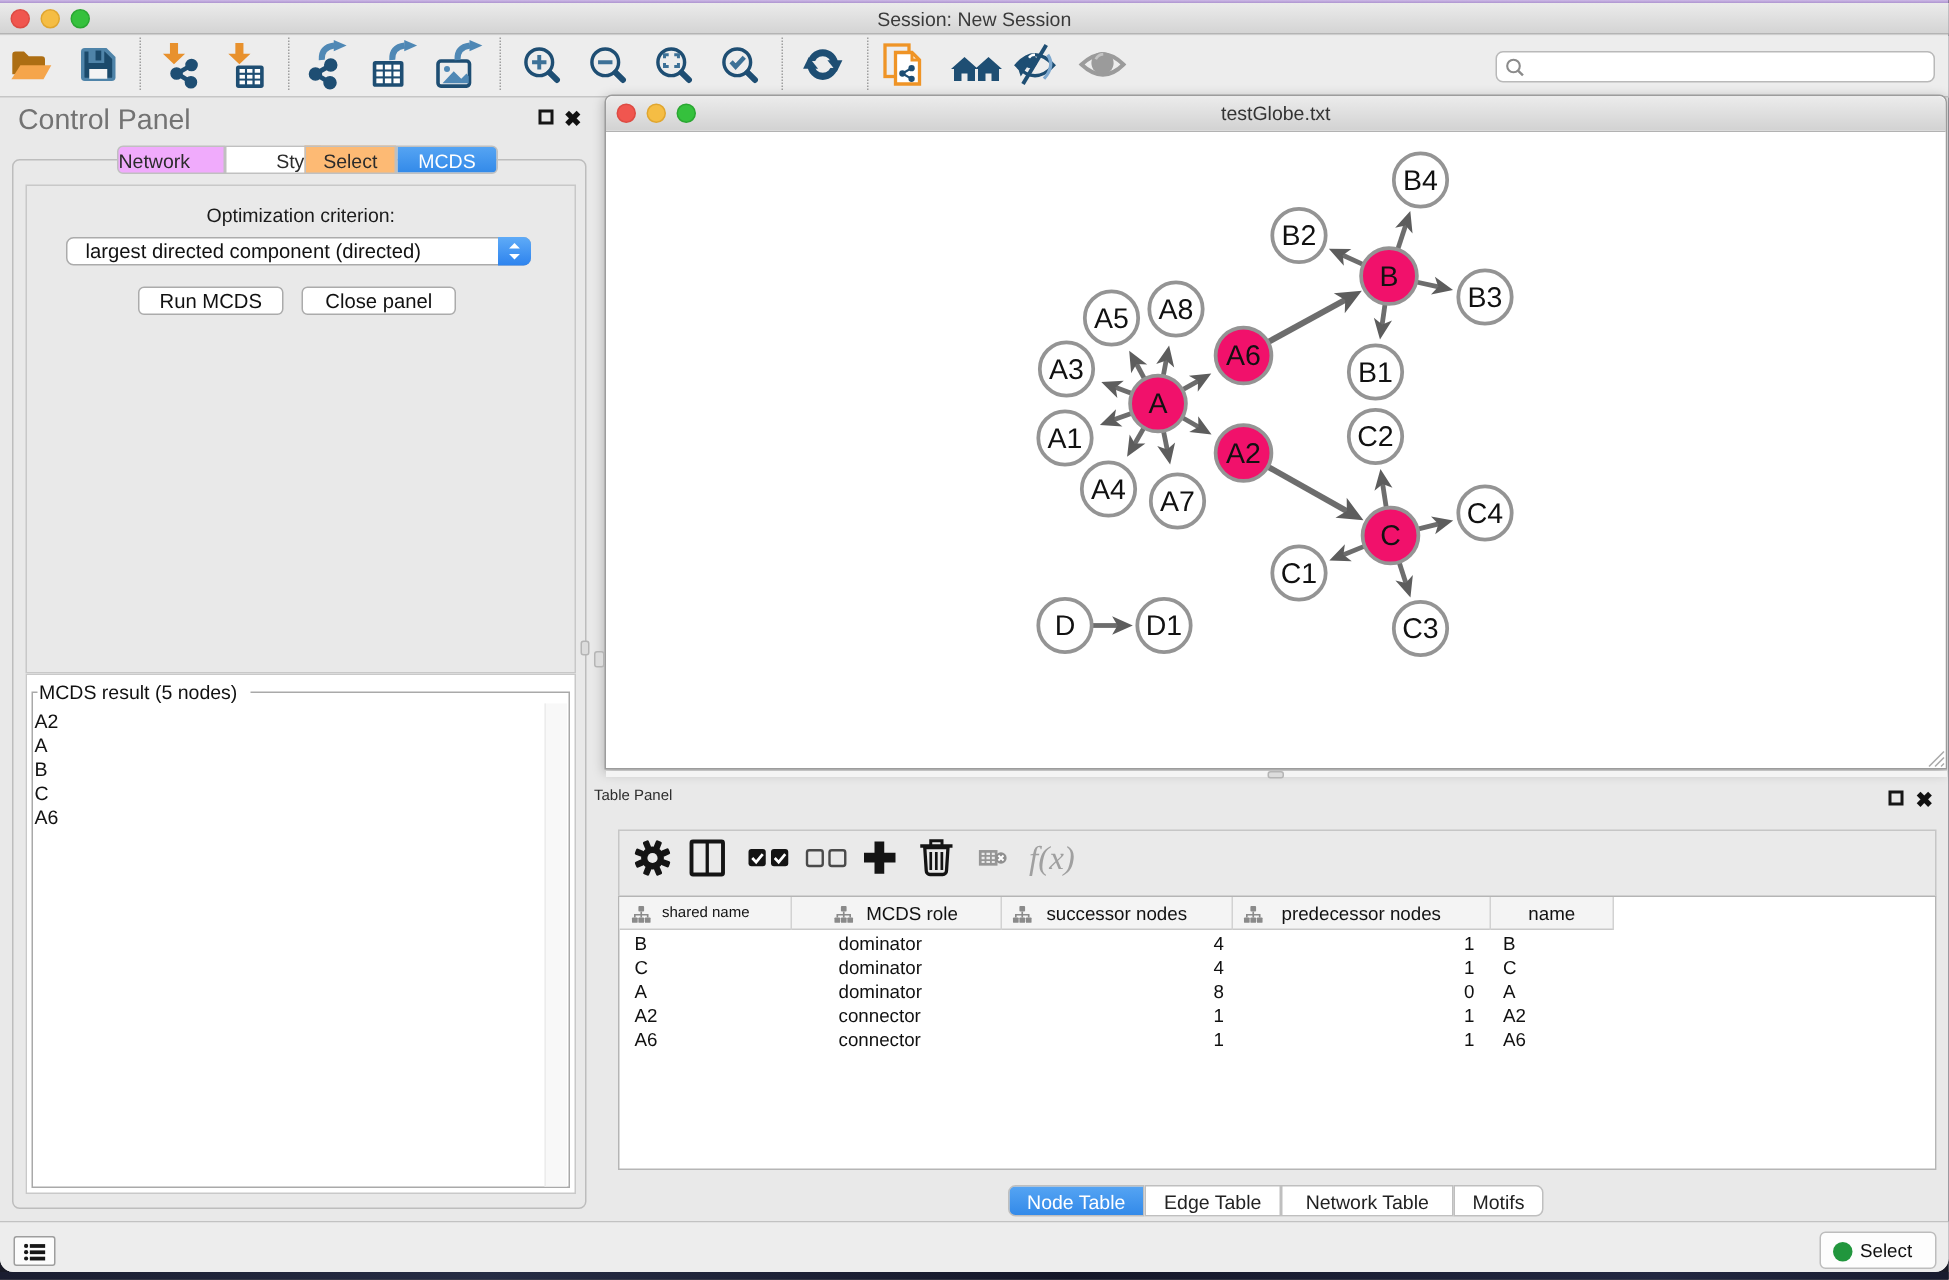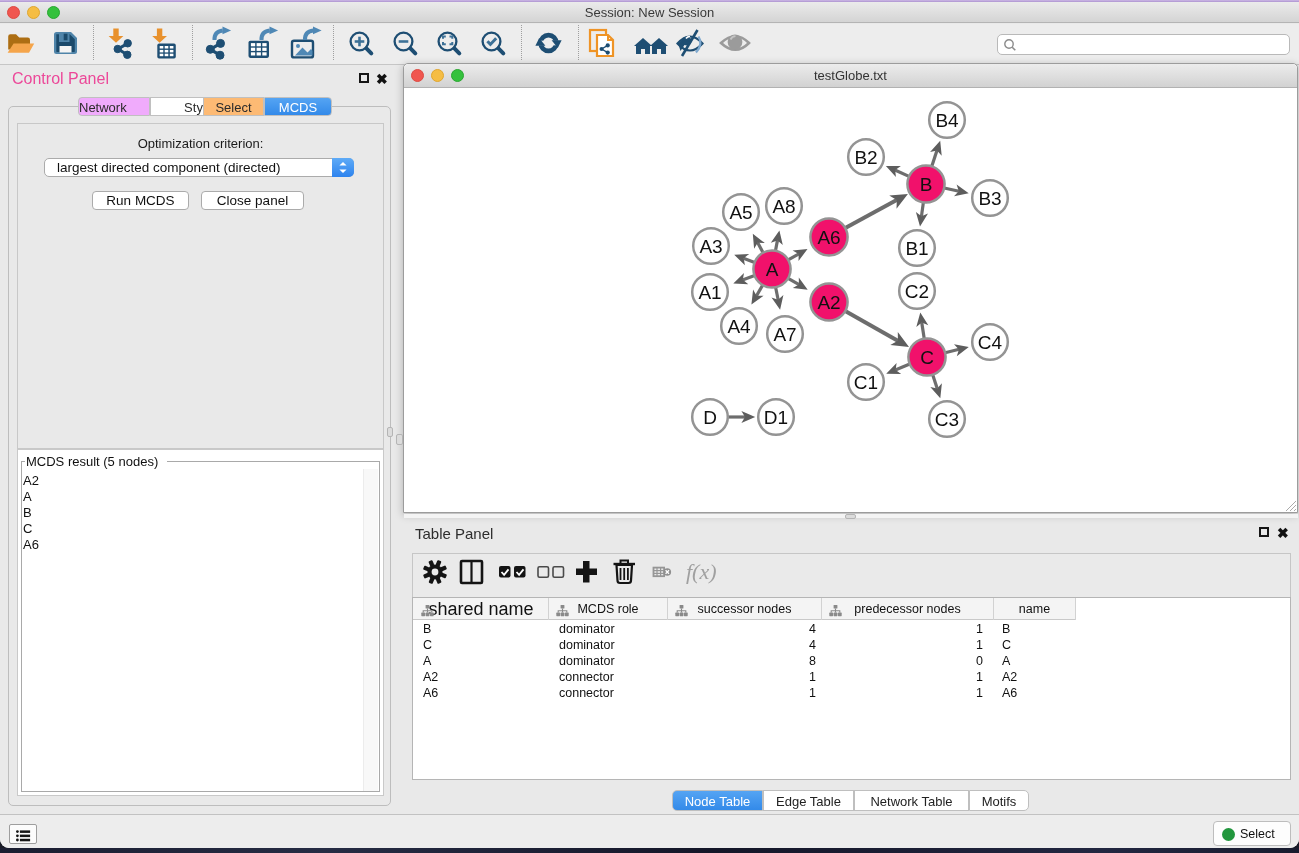--- a/index.html
+++ b/index.html
@@ -101,21 +101,21 @@
     <path d="M698.5 12.5q5 7.5-2.5 16" fill="none" stroke="#7fa9cf" stroke-width="2.2"></path>
     <path d="M721 19q14.5-13.5 28 0q-13.5 13.5-28 0Z" fill="none" stroke="#9b9b9b" stroke-width="2.6"></path>
     <circle cx="735" cy="18" r="7.4" fill="#9b9b9b"></circle>
     <path d="M730.5 15.5a6 6 0 0 1 5 -3.4" fill="none" stroke="#c4c4c4" stroke-width="1.8"></path>
   </svg>
 <div class="abs" style="left:997px;top:34px;width:293px;height:21px;background:#fff;border:1px solid #b9b9b9;border-radius:5px"></div>
 <svg class="abs" style="left:1003px;top:38px" width="14" height="14" viewBox="0 0 14 14">
     <circle cx="6" cy="6" r="4.2" fill="none" stroke="#8b8b8b" stroke-width="1.4"></circle>
     <line x1="9.2" y1="9.2" x2="12.3" y2="12.3" stroke="#8b8b8b" stroke-width="1.6"></line>
   </svg>
-<div class="abs" style="left:12px;top:70px;width:120px;height:17px;font-size:16px;color:#ec4899">Control Panel</div>
+<div class="abs" style="left:12px;top:70px;width:120px;height:17px;font-size:19px;color:#737373">Control Panel</div>
 <div class="abs" style="left:359px;top:73px;width:10px;height:10px;border:2px solid #161616"></div>
 <div class="abs" style="left:376px;top:71px;width:14px;height:17px;font-size:14px;font-weight:bold;color:#111">✖</div>
 <div class="abs" style="left:8px;top:106px;width:383px;height:700px;border:1px solid #bdbdbd;border-radius:5px"></div>
 <div class="abs" style="left:78px;top:97px;width:72px;height:19px;background:#f0abfc;border:1px solid #c0c0c0;border-radius:4px 0 0 4px;line-height:19px;text-align:left;font-size:13px;color:#2b2b2b">Network</div>
 <div class="abs" style="left:150px;top:97px;width:64px;height:19px;background:#fff;border:1px solid #c0c0c0;line-height:19px;text-align:right;font-size:13px;color:#2b2b2b">Style</div>
 <div class="abs" style="left:203px;top:97px;width:61px;height:19px;background:#fdba74;border:1px solid #c0c0c0;line-height:19px;text-align:center;font-size:13px;color:#2b2b2b">Select</div>
 <div class="abs" style="left:264px;top:97px;width:68px;height:19px;background:linear-gradient(#55a4f3,#338ae9);border:1px solid #c0c0c0;border-radius:0 4px 4px 0;line-height:19px;text-align:center;font-size:13px;color:#fff">MCDS</div>
 <div class="abs" style="left:17px;top:123px;width:367px;height:326px;border:1px solid #c8c8c8"></div>
 <div class="abs" style="left:17px;top:136px;width:367px;height:15px;text-align:center;font-size:13px;color:#1b1b1b">Optimization criterion:</div>
 <div class="abs" style="left:44px;top:158px;width:310px;height:19px;background:#fff;border:1px solid #ababab;border-radius:5px;line-height:18px;font-size:13.5px;color:#111;padding-left:12px">largest directed component (directed)</div>
@@ -227,21 +227,21 @@
     </svg>
   </div>
 <div class="abs" style="left:404px;top:514px;width:894px;height:4px;background:#f4f4f4"></div>
 <svg class="abs" style="left:1284px;top:499px" width="13" height="13" viewBox="0 0 13 13">
     <line x1="12" y1="2" x2="2" y2="12" stroke="#aaa" stroke-width="1"></line>
     <line x1="12" y1="6" x2="6" y2="12" stroke="#aaa" stroke-width="1"></line>
     <line x1="12" y1="10" x2="10" y2="12" stroke="#aaa" stroke-width="1"></line>
   </svg>
 <div class="abs" style="left:396px;top:434px;width:7px;height:11px;background:#dcdcdc;border:1px solid #b5b5b5;border-radius:2px"></div>
 <div class="abs" style="left:845px;top:514px;width:11px;height:5px;background:#dcdcdc;border:1px solid #b5b5b5;border-radius:2px"></div>
-<div class="abs" style="left:415px;top:525px;width:120px;height:15px;font-size:15px;color:#2d2d2d">Table Panel</div>
+<div class="abs" style="left:396px;top:525px;width:120px;height:15px;font-size:10px;color:#2d2d2d">Table Panel</div>
 <div class="abs" style="left:1259px;top:527px;width:10px;height:10px;border:2px solid #161616"></div>
 <div class="abs" style="left:1277px;top:525px;width:14px;height:16px;font-size:14px;font-weight:bold;color:#111">✖</div>
 <div class="abs" style="left:412px;top:553px;width:879px;height:45px;border:1px solid #c6c6c6;background:#eaeaea"></div>
 <svg class="abs" style="left:412px;top:553px" width="320" height="45" viewBox="0 0 320 45">
     <g fill="#141414">
       <rect x="20.9" y="6.8" width="4.2" height="5.5" rx="1" transform="rotate(22 23 19)"></rect>
       <rect x="20.9" y="6.8" width="4.2" height="5.5" rx="1" transform="rotate(67 23 19)"></rect>
       <rect x="20.9" y="6.8" width="4.2" height="5.5" rx="1" transform="rotate(112 23 19)"></rect>
       <rect x="20.9" y="6.8" width="4.2" height="5.5" rx="1" transform="rotate(157 23 19)"></rect>
       <rect x="20.9" y="6.8" width="4.2" height="5.5" rx="1" transform="rotate(202 23 19)"></rect>
@@ -270,21 +270,21 @@
     <line x1="241.5" y1="17.6" x2="252.1" y2="17.6" stroke="#969696" stroke-width="1.2"></line>
     <line x1="241.5" y1="20.4" x2="252.1" y2="20.4" stroke="#969696" stroke-width="1.2"></line>
     <line x1="245" y1="14.6" x2="245" y2="23.2" stroke="#969696" stroke-width="1.2"></line>
     <line x1="248.6" y1="14.6" x2="248.6" y2="23.2" stroke="#969696" stroke-width="1.2"></line>
     <circle cx="255.3" cy="19" r="3.8" fill="#8f8f8f"></circle>
     <path d="M253.6 17.3l3.4 3.4M257 17.3l-3.4 3.4" stroke="#fff" stroke-width="1.3"></path>
   </svg>
 <div class="abs" style="left:686px;top:559px;width:46px;height:28px;font-family:'Liberation Serif',serif;font-style:italic;font-size:22px;color:#a0a0a0">f(x)</div>
 <div class="abs" style="left:412px;top:597px;width:879px;height:183px;background:#fff;border:1px solid #b5b5b5"></div>
 <div class="abs" style="left:413px;top:598px;width:663px;height:22px;background:#f4f4f4;border-bottom:1px solid #c9c9c9"></div>
-<div class="abs" style="left:414px;top:598px;width:135px;height:22px;border-right:1px solid #d2d2d2;line-height:22px;text-align:center;font-size:18px;color:#111">shared name</div>
+<div class="abs" style="left:414px;top:598px;width:114px;height:22px;border-right:1px solid #d2d2d2;line-height:22px;text-align:center;font-size:10px;color:#111">shared name</div>
 <div class="abs" style="left:421px;top:603px;width:13px;height:12px"><svg width="13" height="12" viewBox="0 0 13 12">
       <g fill="#8a8a8a">
         <rect x="4.6" y="0" width="3.8" height="3.6" rx="0.6"></rect>
         <rect x="0.3" y="7.6" width="3.8" height="3.6" rx="0.6"></rect>
         <rect x="4.6" y="7.6" width="3.8" height="3.6" rx="0.6"></rect>
         <rect x="8.9" y="7.6" width="3.8" height="3.6" rx="0.6"></rect>
       </g>
       <path d="M6.5 3.6v4M2.2 7.6V5.8h8.6v1.8" fill="none" stroke="#8a8a8a" stroke-width="1.1"></path>
     </svg></div>
 <div class="abs" style="left:549px;top:598px;width:119px;height:22px;border-right:1px solid #d2d2d2;line-height:22px;text-align:center;font-size:12.5px;color:#111">MCDS role</div>

